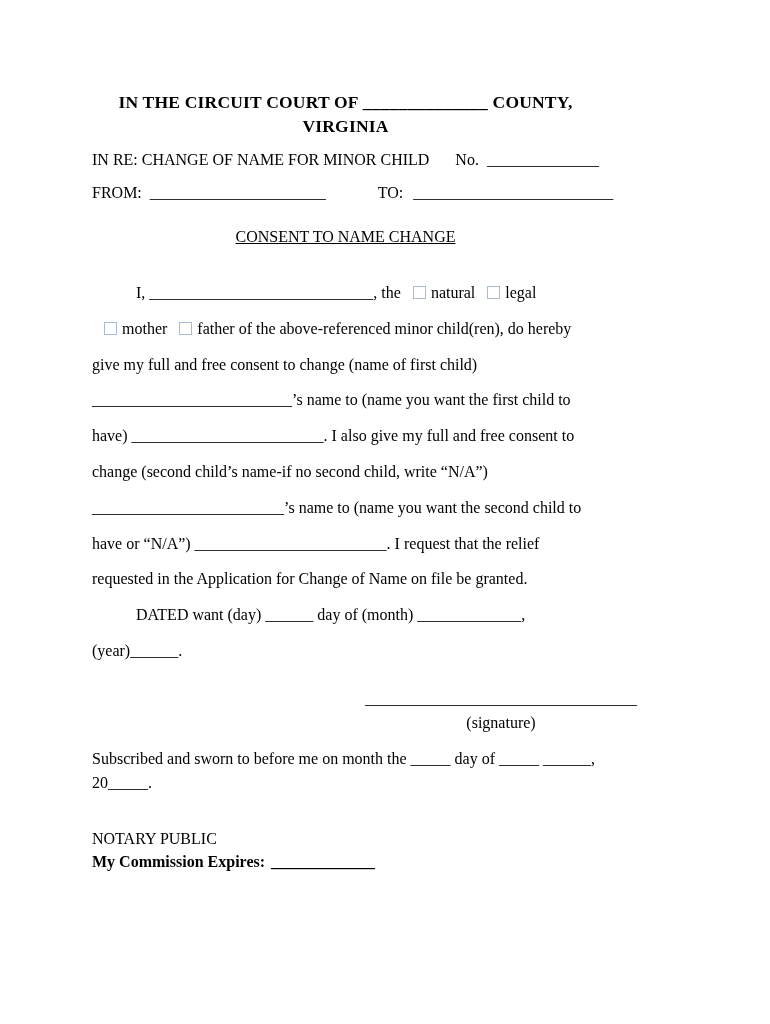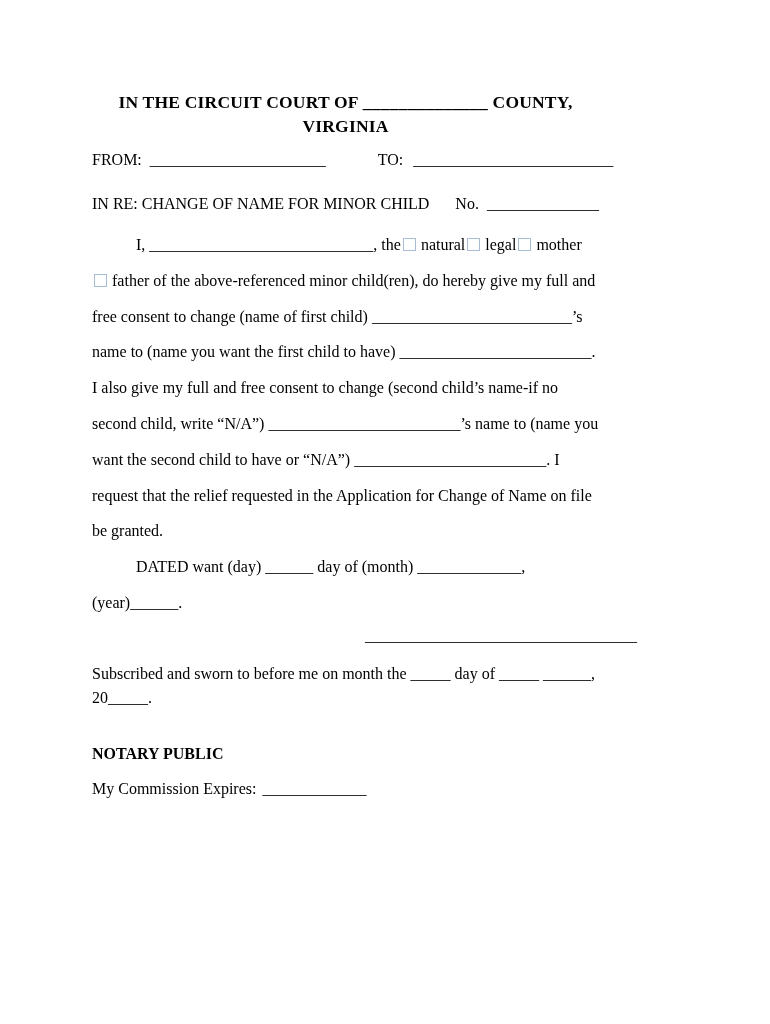--- a/index.html
+++ b/index.html
@@ -45,77 +45,79 @@
     margin-bottom: 28px;
   }
   .body-par {
     line-height: 35.8px;
     text-indent: 44px;
     text-align: left;
   }
   .dated-line { text-indent: 44px; }
   .cb-group {
     white-space: nowrap;
-    margin-left: 2px;
+    margin-left: 12px;
   }
   .checkbox {
     display: inline-block;
     width: 13px;
     height: 13px;
     border: 1px solid var(--checkbox-border, #a9bdd6);
     background: #ffffff;
     vertical-align: -1px;
     margin-right: 5px;
     cursor: pointer;
   }
   .signature-block {
     width: 276px;
     margin-left: 271px;
-    margin-top: 2px;
+    margin-top: 17px;
     text-align: center;
   }
   .sig-line {
     line-height: 26px;
     white-space: nowrap;
   }
   .sig-caption {
     line-height: 22px;
   }
   .sworn-line {
     margin-top: 13px;
     line-height: 24px;
   }
   .notary-block { margin-top: 32px; }
   .notary-line { line-height: 20px; }
-  .notary-title { line-height: 24px; font-weight: bold; }
-  .commission-line { margin-top: 12px; line-height: 22px; }
+  .notary-title { line-height: 24px; }
+  .commission-line { margin-top: 0; line-height: 22px; font-weight: bold; }
   .commission-blank { margin-left: 6px; }
 </style>
 </head>
 <body>
 
 <div class="page">
 
   <div class="court-title">IN THE CIRCUIT COURT OF ______________ COUNTY, VIRGINIA</div>
 
+  <div class="line in-re-line">
+    <span>IN RE: CHANGE OF NAME FOR MINOR CHILD</span><span class="no-label">No.</span><span class="no-blank">______________</span>
+  </div>
+
   <div class="line from-to-line">
     <span>FROM:</span><span class="from-blank">______________________</span><span class="to-label">TO:</span><span class="to-blank">_________________________</span>
   </div>
 
-  <div class="line in-re-line">
-    <span>IN RE: CHANGE OF NAME FOR MINOR CHILD</span><span class="no-label">No.</span><span class="no-blank">______________</span>
-  </div>
-
+  <div class="form-heading">CONSENT TO NAME CHANGE</div>
 
   <p class="body-par"><span>I, ____________________________, the</span><span class="cb-group"><span class="checkbox"></span><span>natural</span></span><span class="cb-group"><span class="checkbox"></span><span>legal</span></span><span class="cb-group"><span class="checkbox"></span><span>mother</span></span><span class="cb-group"><span class="checkbox"></span><span>father</span></span><span> of the above-referenced minor child(ren), do hereby give my full and free consent to change (name of first child) _________________________’s name to (name you want the first child to have) ________________________. I also give my full and free consent to change (second child’s name-if no second child, write “N/A”) ________________________’s name to (name you want the second child to have or “N/A”) ________________________. I request that the relief requested in the Application for Change of Name on file be granted.</span></p>
 
   <p class="body-par dated-line">DATED want (day) ______ day of (month) _____________, (year)______.</p>
 
   <div class="signature-block">
     <div class="sig-line">__________________________________</div>
+    <div class="sig-caption">(signature)</div>
   </div>
 
   <p class="sworn-line">Subscribed and sworn to before me on month the _____ day of _____ ______, 20_____.</p>
 
   <div class="notary-block">
     <div class="notary-title">NOTARY PUBLIC</div>
     <div class="commission-line">
       <span>My Commission Expires:</span><span class="commission-blank">_____________</span>
     </div>
   </div>

